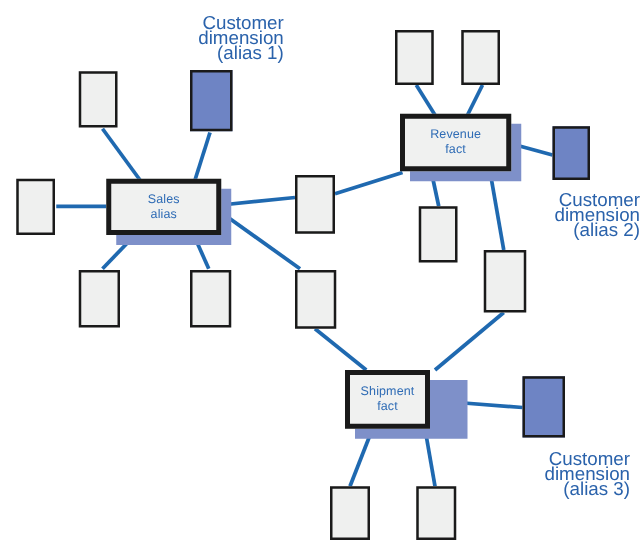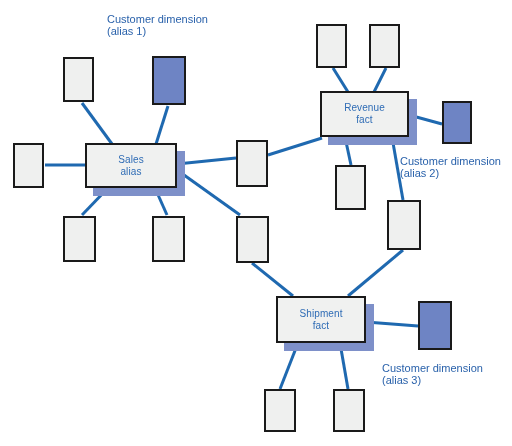--- a/index.html
+++ b/index.html
@@ -33,21 +33,21 @@
     z-index: 3;
   }
   .node.dim-plain {
     background: #eff0ef;
   }
   .node.dim-alias {
     background: #6e84c4;
   }
   .node.fact {
     background: #f0f1f0;
-    border: 2px solid #0f766e;
+    border: 4px solid #0f766e;
     display: flex;
     align-items: center;
     justify-content: center;
     text-align: center;
     z-index: 4;
   }
   .fact-label {
     color: #2f6cb5;
     font-size: 10px;
     line-height: 12px;
@@ -56,23 +56,23 @@
     user-select: none;
   }
   .shadow {
     position: absolute;
     background: #7e90c9;
     z-index: 2;
   }
   .caption {
     position: absolute;
     color: #2a62ab;
-    font-size: 11px;
+    font-size: 15px;
     line-height: 12px;
-    text-align: left;
+    text-align: right;
     white-space: pre-line;
     z-index: 5;
     user-select: none;
   }
 </style>
 </head>
 <body>
 
 <div id="canvas">
 
@@ -121,21 +121,21 @@
     </div>
   <div id="fact-layer">
       <div class="node fact" style="left: 85px; top: 143px; width: 92px; height: 45px; background: rgb(240, 241, 240); border-color: rgb(26, 26, 26);">
         <span class="fact-label" style="color: rgb(47, 108, 181);">Sales
 alias</span>
       </div>
       <div class="node fact" style="left: 320px; top: 91px; width: 89px; height: 46px; background: rgb(240, 241, 240); border-color: rgb(26, 26, 26);">
         <span class="fact-label" style="color: rgb(47, 108, 181);">Revenue
 fact</span>
       </div>
-      <div class="node fact" style="left: 276px; top: 296px; width: 90px; height: 47px; background: rgb(240, 241, 240); border-color: rgb(26, 26, 26);">
+      <div class="node fact" style="left: 276px; top: 296px; width: 68px; height: 47px; background: rgb(240, 241, 240); border-color: rgb(26, 26, 26);">
         <span class="fact-label" style="color: rgb(47, 108, 181);">Shipment
 fact</span>
       </div>
     </div>
   <div id="caption-layer">
       <div class="caption" style="left: 107px; top: 13px; width: 120px; color: rgb(42, 98, 171);">Customer dimension
 (alias 1)</div>
       <div class="caption" style="left: 400px; top: 155px; width: 112px; color: rgb(42, 98, 171);">Customer dimension
 (alias 2)</div>
       <div class="caption" style="left: 382px; top: 362px; width: 122px; color: rgb(42, 98, 171);">Customer dimension

